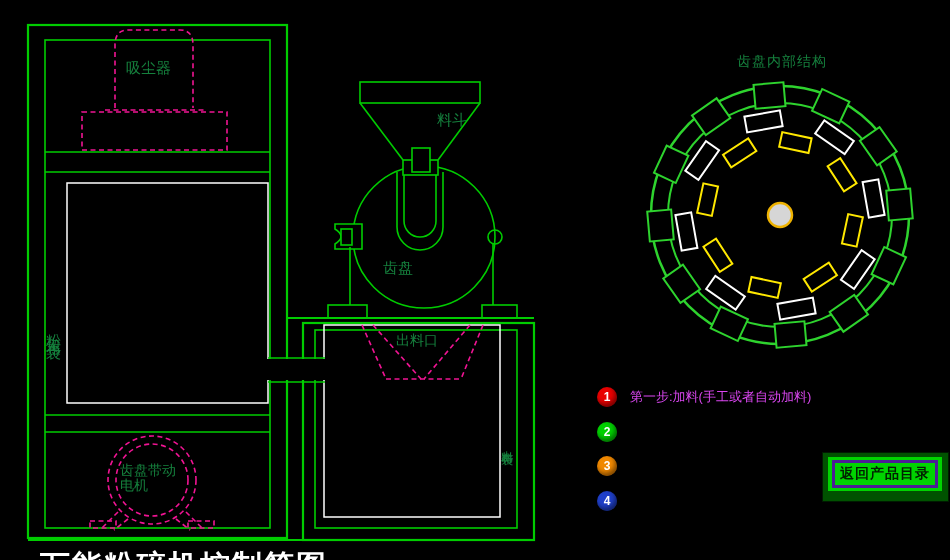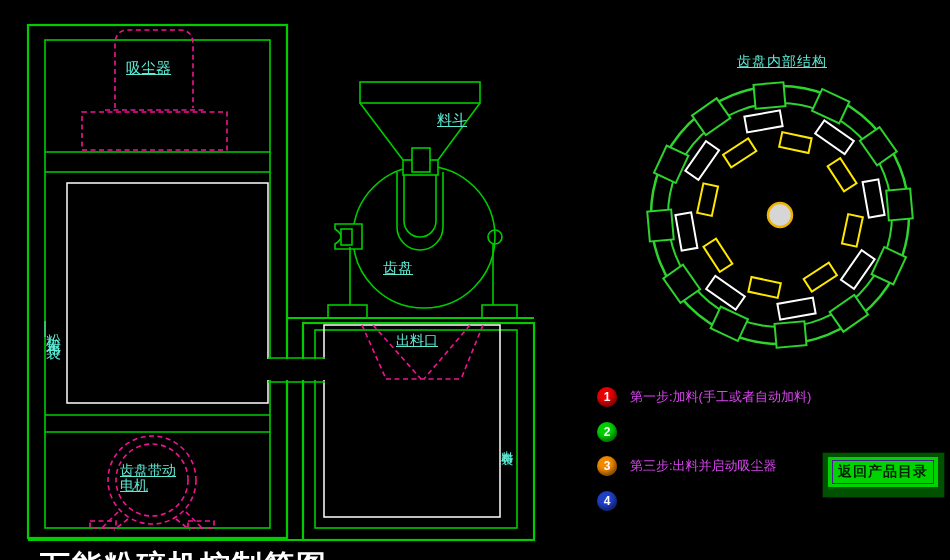--- a/index.html
+++ b/index.html
@@ -1,37 +1,37 @@
 <!DOCTYPE html>
 <html style="--green: #00cc00; --gear-green: #2ed32e; --magenta: #f01493; --btn-face: #00d400;"><head>
 <meta charset="utf-8">
 <style>
   html,body{margin:0;padding:0;background:#000;}
   #stage{position:relative;width:950px;height:560px;background:#000;overflow:hidden;
          font-family:"Liberation Sans","DejaVu Sans",sans-serif;}
-  .lbl{position:absolute;color:#5eead4;white-space:nowrap;line-height:1.1;text-decoration:underline;}
+  .lbl{position:absolute;color:#15803d;white-space:nowrap;line-height:1.1;}
   .vtext{writing-mode:vertical-rl;text-orientation:upright;}
   svg{position:absolute;left:0;top:0;}
   .gl{stroke:var(--green);fill:none;stroke-width:1.6;}
   .gl2{stroke:var(--green);fill:none;stroke-width:2.2;}
   .glf{stroke:var(--green);fill:#000;stroke-width:1.6;}
   .wl{stroke:#fff;fill:none;stroke-width:1.5;}
   .ml{stroke:var(--magenta);fill:none;stroke-width:1.6;stroke-dasharray:5 3.5;}
   .mask{fill:#000;stroke:none;}
   .ggl{stroke:var(--gear-green);fill:none;}
   
   .step-row{position:absolute;left:597px;display:flex;align-items:center;gap:13px;}
   .step-ball{width:20px;height:20px;border-radius:50%;display:flex;align-items:center;justify-content:center;
              color:#fff;font-weight:bold;font-size:12px;box-shadow:inset -2px -3px 4px rgba(0,0,0,.45);}
   .step-text{color:#d946ef;font-size:13px;}
   
   #btn-back{position:absolute;left:822px;top:452px;background:#005200;border:1px solid #001a00;
             padding:4px 6px 10px 5px;cursor:pointer;}
   #btn-back .face{background:var(--btn-face);padding:3px 4px;}
-  #btn-back .face span{display:inline-block;border:1px solid #4c1d95;color:#002200;
+  #btn-back .face span{display:inline-block;border:3px solid #4c1d95;color:#002200;
             font-size:14px;font-weight:bold;padding:2px 5px;letter-spacing:1px;}
   #footer-title{position:absolute;left:40px;top:546px;color:#fff;font-size:30px;font-weight:bold;letter-spacing:2px;}
 </style>
 </head>
 <body>
 
 <div id="stage">
 
   <svg width="950" height="560" viewBox="0 0 950 560">
 
@@ -153,21 +153,20 @@
   </div>
   <div class="step-row" style="top:422px;">
     <div class="step-ball" style="background: rgb(0, 208, 0);">
         <span>2</span>
       </div>
   </div>
   <div class="step-row" style="top:456px;">
     <div class="step-ball" style="background: rgb(240, 136, 0);">
         <span>3</span>
       </div>
-    <div class="step-text">第三步:出料并启动吸尘器</div>
   </div>
   <div class="step-row" style="top:491px;">
     <div class="step-ball" style="background: rgb(31, 63, 200);">
         <span>4</span>
       </div>
   </div>
 
   <div id="btn-back">
     <div class="face">
       <span>返回产品目录</span>

